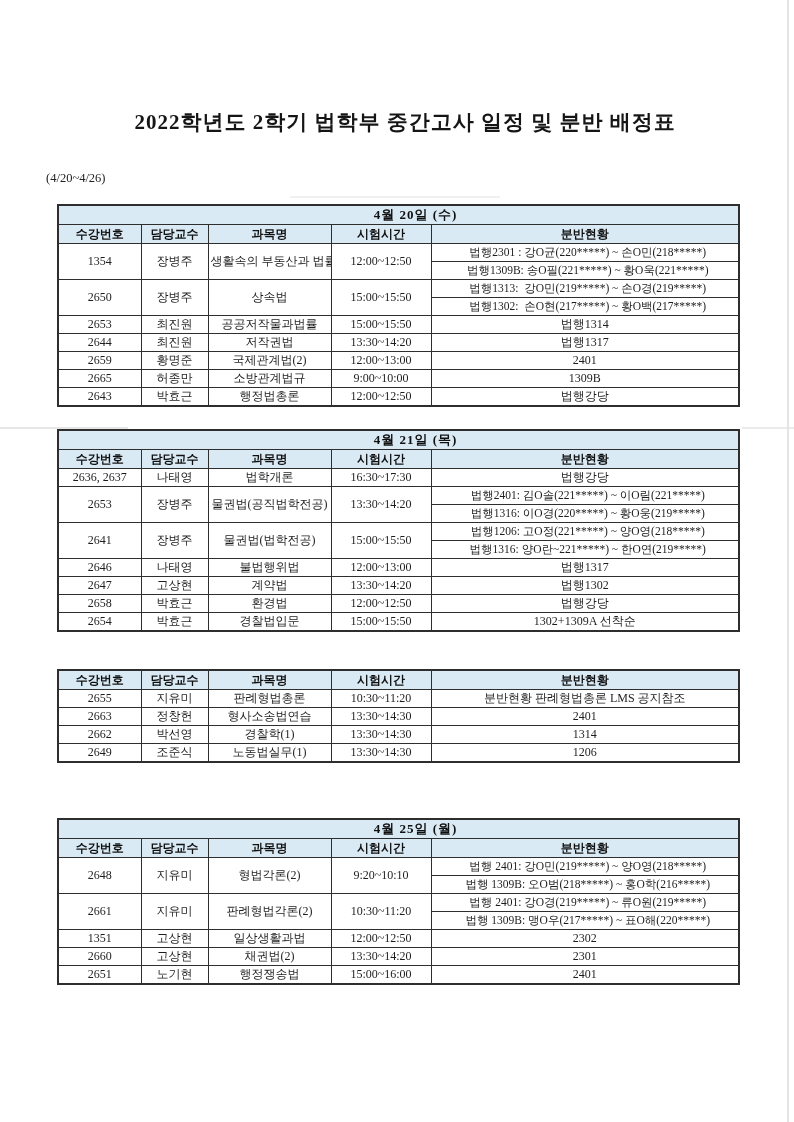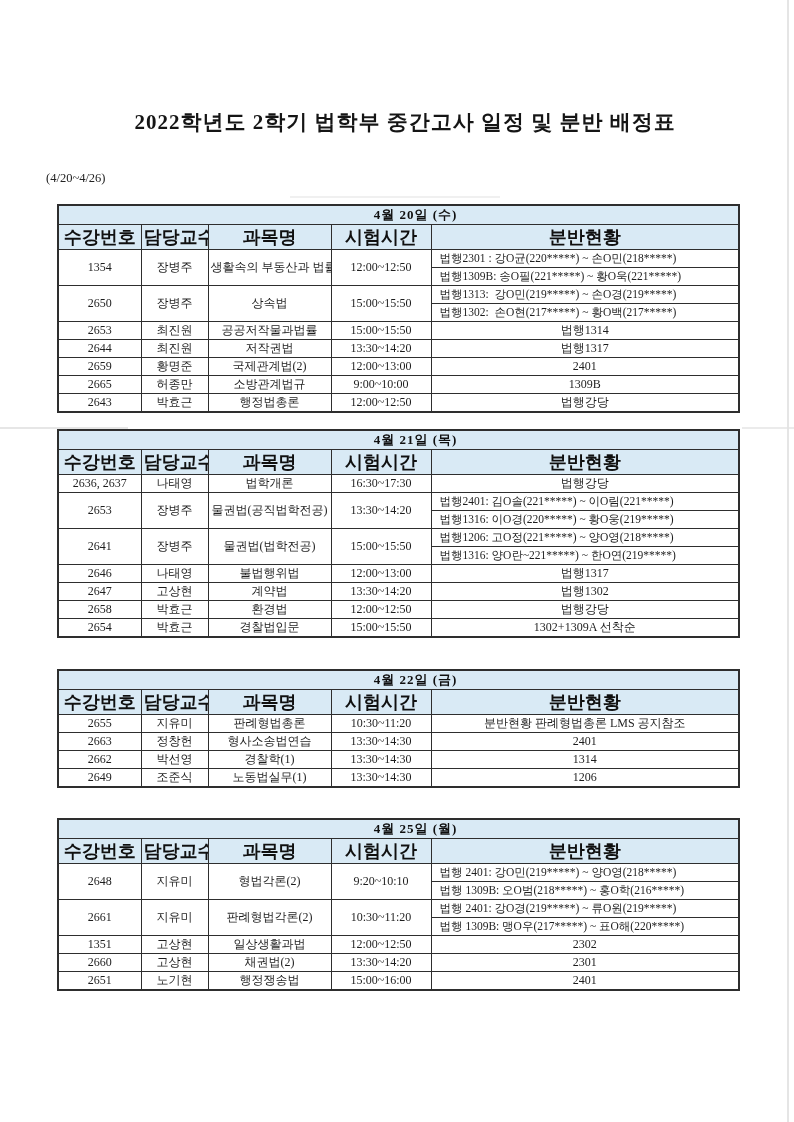--- a/index.html
+++ b/index.html
@@ -31,27 +31,27 @@
   col.c4{width:100px;} col.c5{width:308px;}
   .exam-table th,.exam-table td{
     border:1px solid #2e2e2e;text-align:center;vertical-align:middle;
     padding:0 2px;overflow:hidden;white-space:nowrap;
   }
   tr.date-row th{
     background:#d9eaf5;height:18px;font-size:13px;font-weight:bold;
     letter-spacing:1px;color:#101010;padding-left:36px;
   }
   tr.col-row th{
-    background:#d9eaf5;height:18px;font-size:18px;font-weight:bold;
+    background:#d9eaf5;height:18px;font-size:12px;font-weight:bold;
     color:#101010;
     margin-left:41px;
   }
   .exam-table td{height:17px;font-size:12px;color:#1d1d1d;}
   td.section-split{
-    text-align:left;padding-left:8px;font-size:11.5px;white-space:pre;
+    text-align:center;padding-left:8px;font-size:11.5px;white-space:pre;
   }
   
   .scan-edge-line{
     position:absolute;left:787px;top:0;width:2px;height:1122px;
     background:#e5e5e5;
   }
   .scan-streak-a{
     position:absolute;left:0;top:427px;width:128px;height:2px;
     background:#dcdcdc;opacity:.7;
   }
@@ -229,23 +229,20 @@
     </table>
     <table class="exam-table t3">
       <colgroup>
         <col class="c1">
         <col class="c2">
         <col class="c3">
         <col class="c4">
         <col class="c5">
       </colgroup>
       <thead>
-        <tr class="date-row">
-          <th colspan="5">4월 22일 (금)</th>
-        </tr>
         <tr class="col-row">
           <th>수강번호</th>
           <th>담당교수</th>
           <th>과목명</th>
           <th>시험시간</th>
           <th>분반현황</th>
         </tr>
       </thead>
       <tbody>
         <tr>

